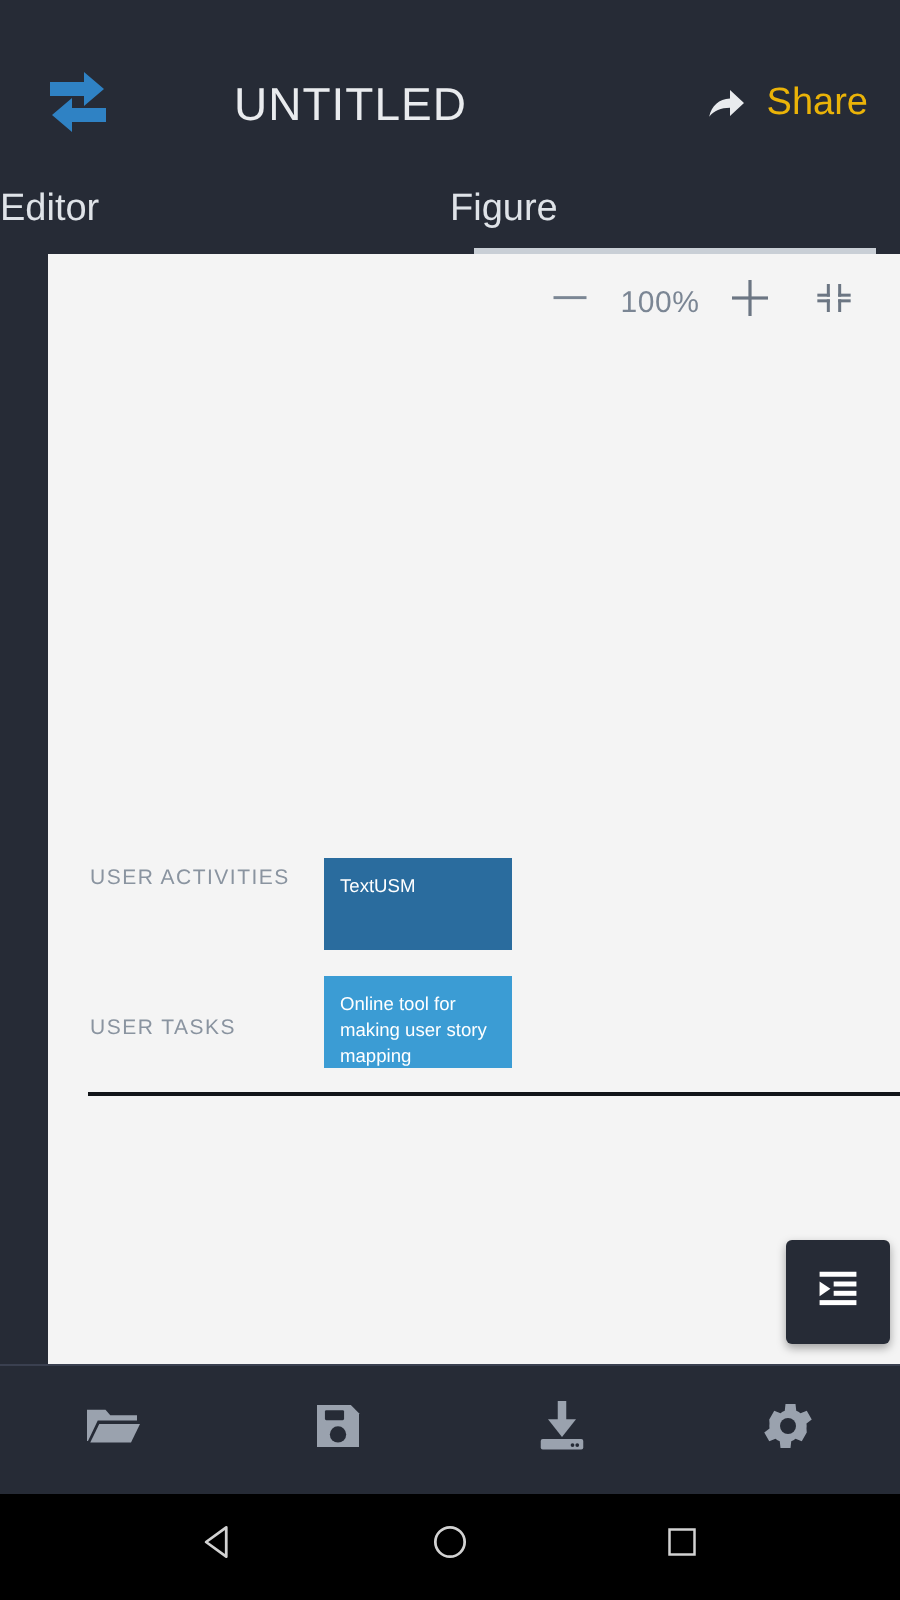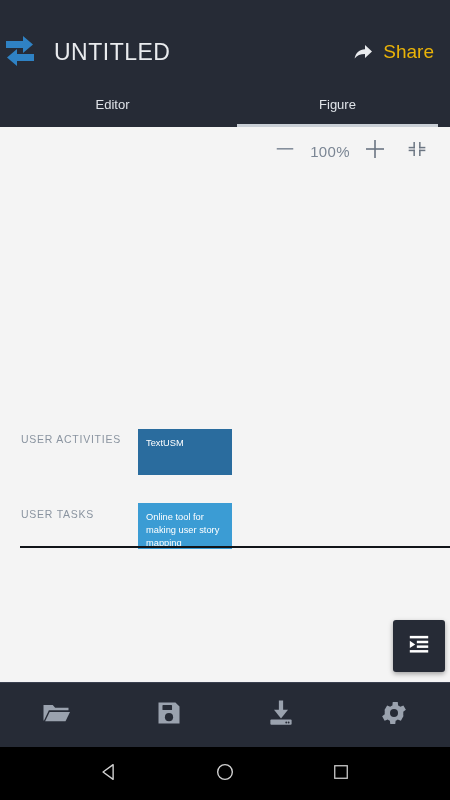--- a/index.html
+++ b/index.html
@@ -20,21 +20,22 @@
   .status-bar {
     height:22px; flex:0 0 22px;
     background:#262b36;
   }
 
   
   .header {
     flex:0 0 60px; height:60px;
     background:#262b36;
     display:flex; align-items:center;
-    padding:0 14px 0 0;
+    padding:0 14px 0 19px;
+    gap:44px;
   }
   .logo {
     width:40px; height:40px;
     flex:0 0 40px;
     position:relative;
   }
   .app-title {
     color:#e9ebee;
     font-size:23px;
     letter-spacing:.5px;
@@ -51,37 +52,38 @@
   .share-icon { width:24px; height:24px; display:block; }
 
   
   .tabs {
     flex:0 0 45px; height:45px;
     background:#262b36;
     display:flex;
   }
   .tab {
     flex:1 1 50%;
-    display:flex; align-items:center; justify-content:center;
+    display:flex; align-items:center; justify-content:flex-start;
     position:relative;
     color:#dfe3e8;
-    font-size:13px;
+    font-size:19px;
   }
   .tab.active::after {
     content:"";
     position:absolute; left:12px; right:12px; bottom:0;
     height:3px; background:#c9cfd6;
   }
 
   
   .figure-pane {
     flex:1 1 auto;
     background:#f4f4f4;
     position:relative;
     overflow:hidden;
+    margin-left:24px;
   }
   .zoom-bar {
     position:absolute; top:0; right:0;
     height:48px;
     display:flex; align-items:center; gap:4px;
     padding:0 14px 0 0;
   }
   .zoom-btn {
     width:38px; height:38px;
     display:flex; align-items:center; justify-content:center;
@@ -241,21 +243,21 @@
     <div class="usm">
 
       <div class="row-label" style="top:306px;">USER ACTIVITIES</div>
       <div class="cards" style="top:302px;">
         <div class="card activity">
           <span>TextUSM</span>
         </div>
       </div>
 
       <div class="row-label" style="top:381px;">USER TASKS</div>
-      <div class="cards" style="top:376px;">
+      <div class="cards" style="top:361px;">
         <div class="card task">
           <span>Online tool for making user story mapping</span>
         </div>
       </div>
 
       <div class="divider" style="top:419px;"></div>
     </div>
 
     <div class="fab">
       <span>

